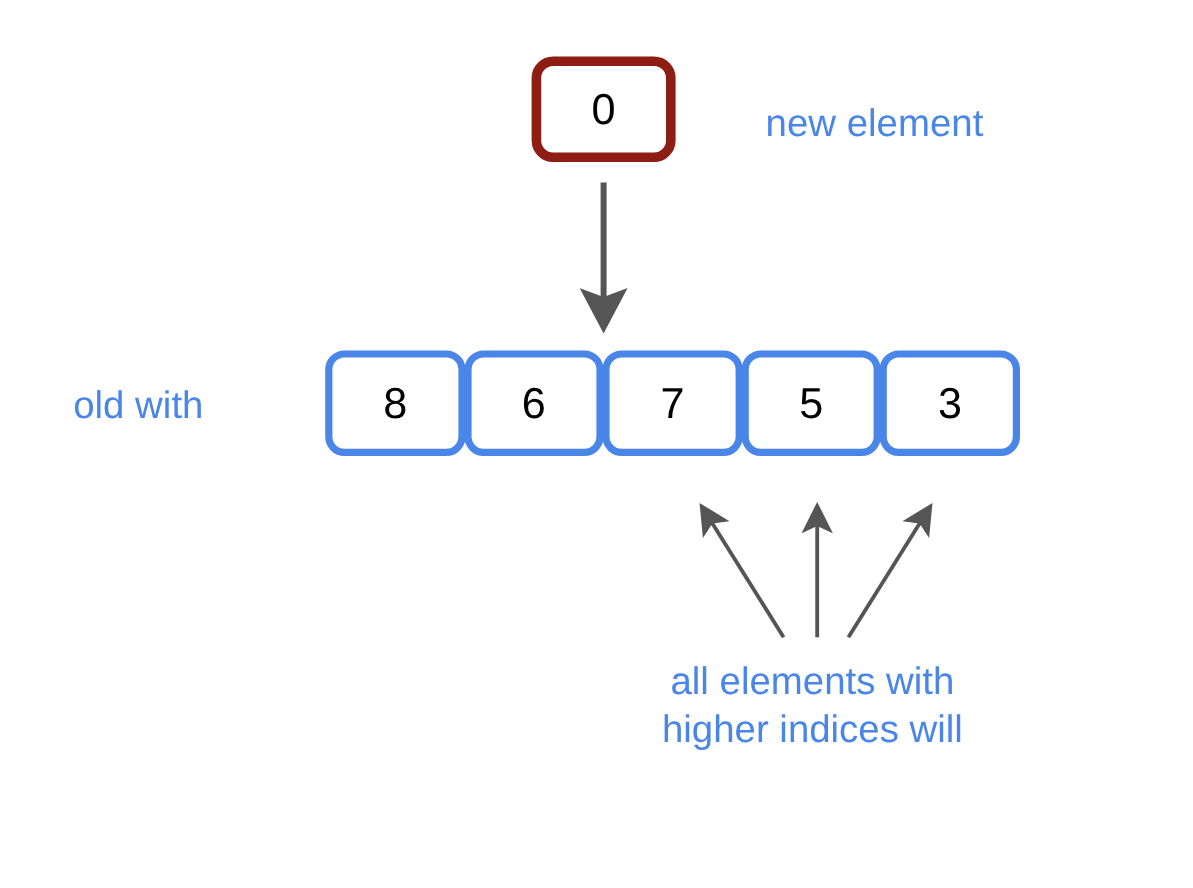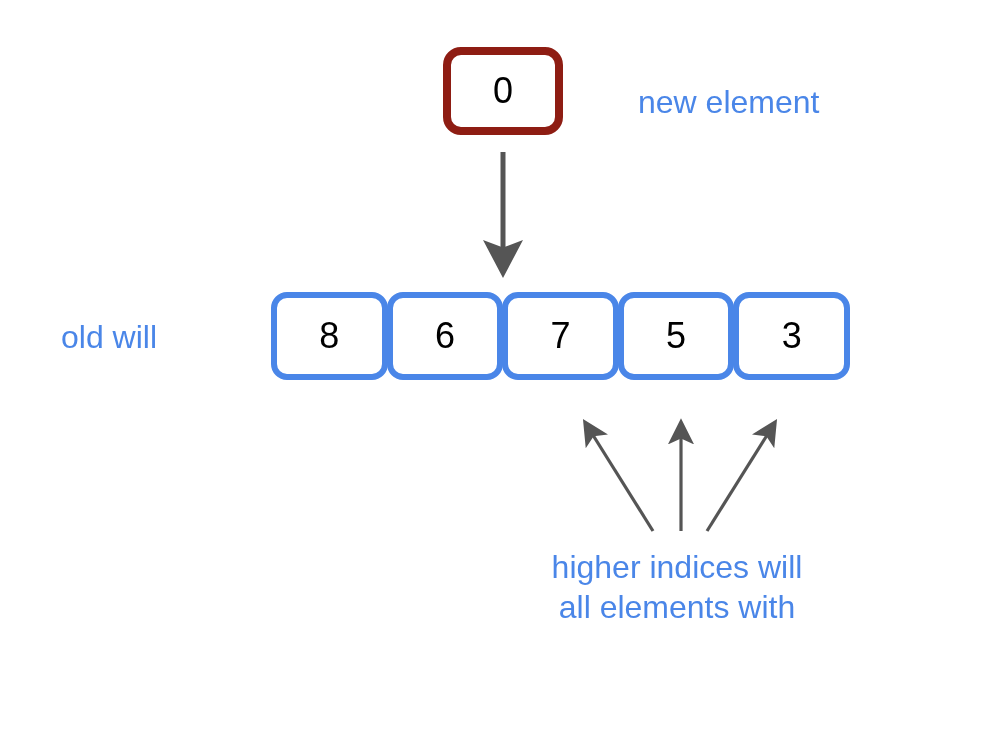--- a/index.html
+++ b/index.html
@@ -102,43 +102,43 @@
 <body>
 
 <div id="canvas">
 
   <div id="new-element-box">
     <span class="cell-value">0</span>
   </div>
 
   <div class="label-blue" id="new-element-label">new element</div>
 
-  <div class="label-blue" id="old-array-label">old will</div>
+  <div class="label-blue" id="old-array-label">old with</div>
 
   <div id="old-array">
     <div class="array-cell">
       <span class="cell-value">8</span>
     </div>
     <div class="array-cell">
       <span class="cell-value">6</span>
     </div>
     <div class="array-cell">
       <span class="cell-value">7</span>
     </div>
     <div class="array-cell">
       <span class="cell-value">5</span>
     </div>
     <div class="array-cell">
       <span class="cell-value">3</span>
     </div>
   </div>
 
   <div class="label-blue" id="moved-note">
+    <span class="note-line">all elements with</span>
     <span class="note-line">higher indices will</span>
-    <span class="note-line">all elements with</span>
   </div>
 
   <svg id="arrow-layer" viewBox="0 0 994 740" xmlns="http://www.w3.org/2000/svg">
     <defs>
       <marker id="ah" markerWidth="9" markerHeight="9" refX="6.4" refY="4.5" orient="auto" markerUnits="strokeWidth">
         <path d="M0,0.4 L8.2,4.5 L0,8.6 L1.9,4.5 Z" fill="#555555"></path>
       </marker>
       <marker id="ah-big" markerWidth="8" markerHeight="8" refX="5.6" refY="4" orient="auto" markerUnits="strokeWidth">
         <path d="M0,0 L7.6,4 L0,8 L1.5,4 Z" fill="#555555"></path>
       </marker>

